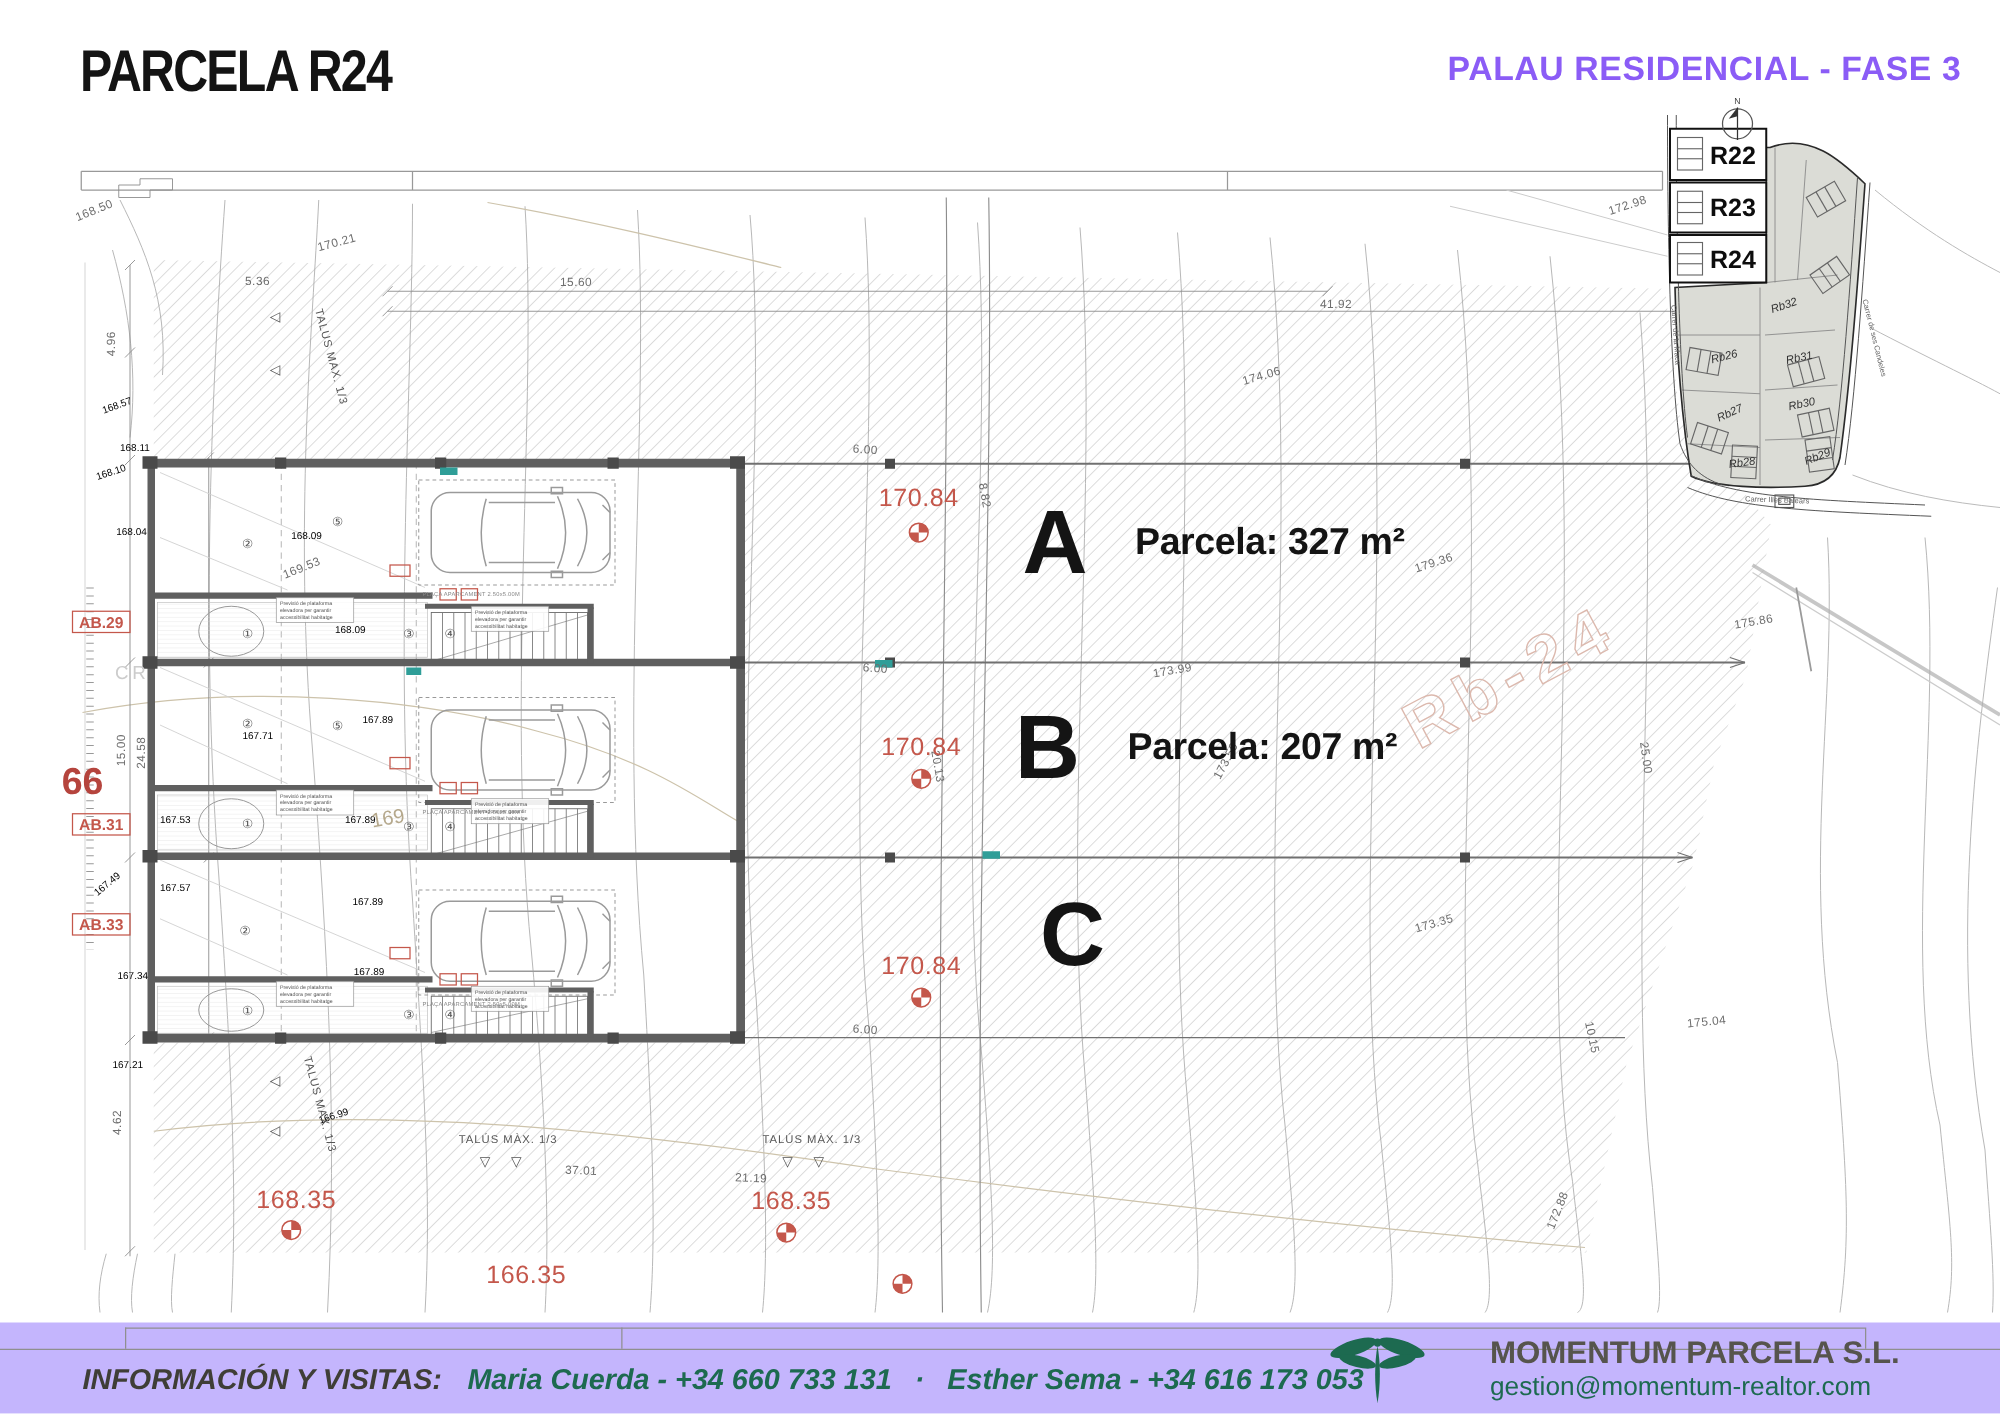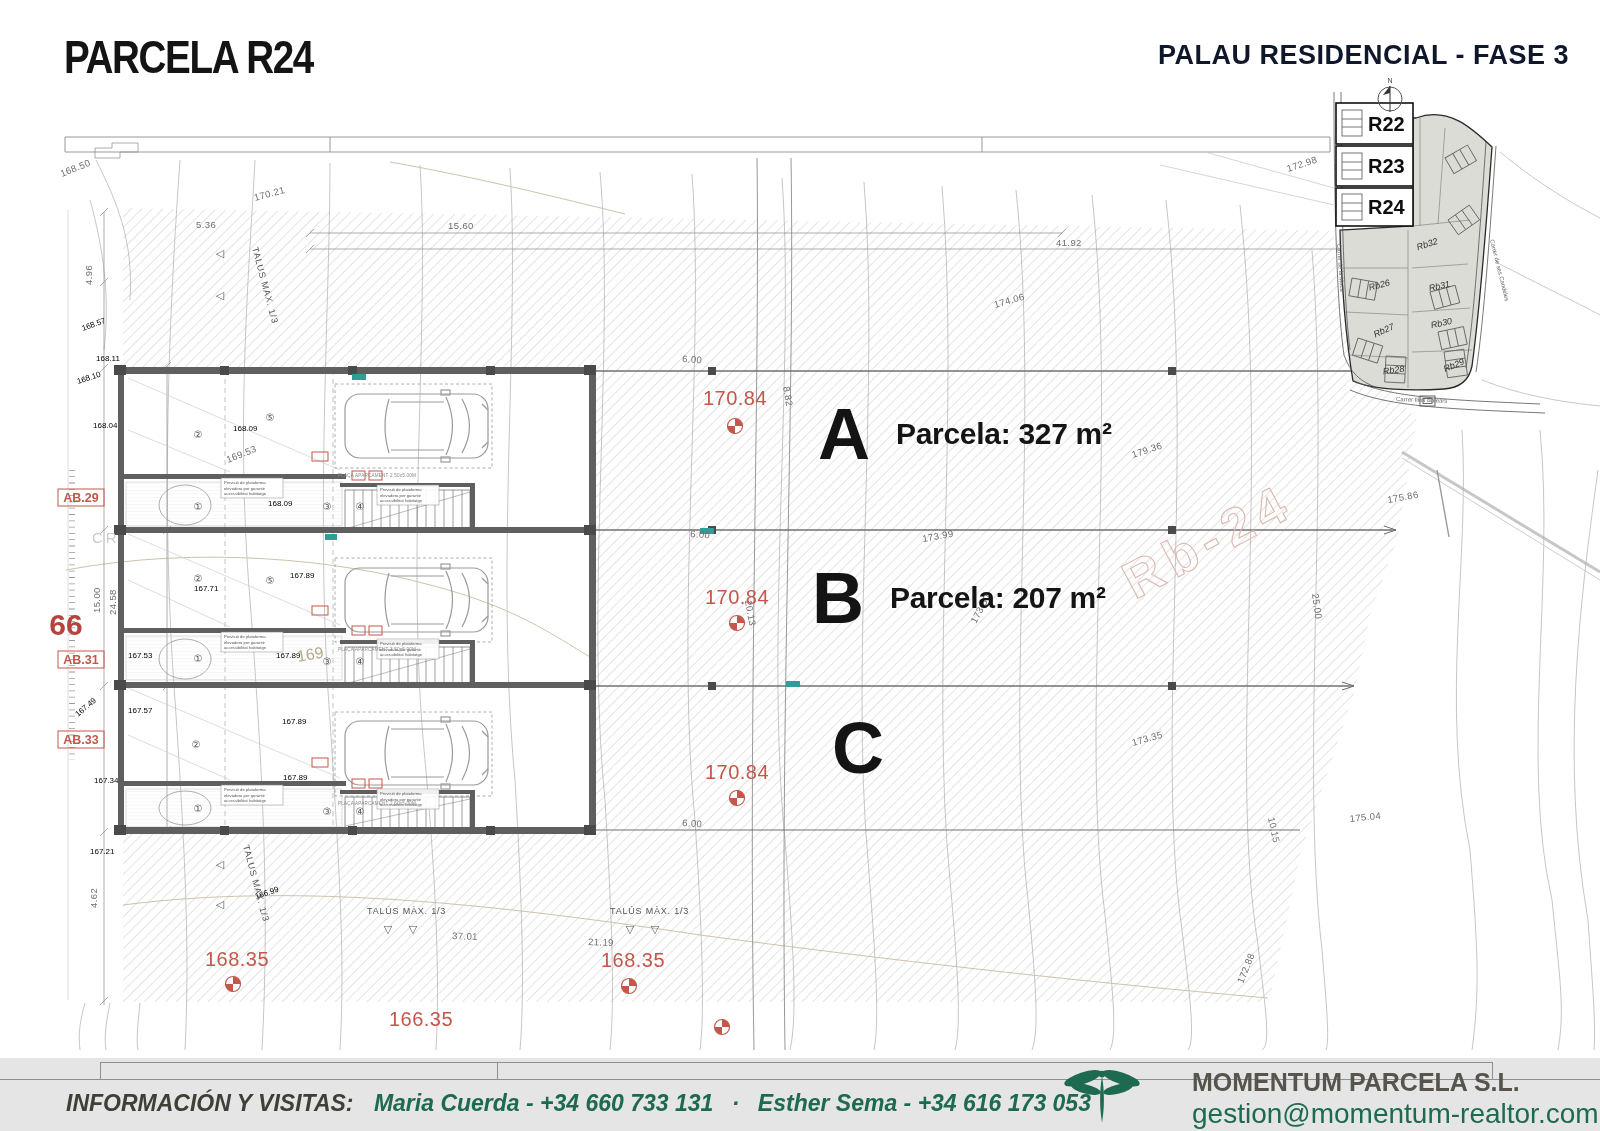--- a/index.html
+++ b/index.html
@@ -1,19 +1,19 @@
 <!DOCTYPE html>
 <html><head>
 <meta charset="utf-8">
 <style>
   html,body{margin:0;padding:0;background:#fff;font-family:"Liberation Sans",sans-serif;}
   .page{position:relative;width:1600px;height:1131px;overflow:hidden;background:#fff;}
   .page-title{position:absolute;left:64px;top:30px;font-size:42px;font-weight:800;color:#141414;
     letter-spacing:-1.5px;transform:scale(.92,1.12);transform-origin:left top;white-space:nowrap;}
-  .project-title{position:absolute;left:1158px;top:40px;font-size:27px;font-weight:700;color:#0f172a;letter-spacing:.5px;white-space:nowrap;}
+  .project-title{position:absolute;left:1158px;top:40px;font-size:27px;font-weight:700;color:#8b5cf6;letter-spacing:.5px;white-space:nowrap;}
   svg{position:absolute;left:0;top:0;}
   svg text{font-family:"Liberation Sans",sans-serif;}
   .dim{font-size:9.5px;fill:#6e6e6e;letter-spacing:.4px;}
   .xs{font-size:8px;}
   .tan{fill:#b5a88c;}
   .elev{font-size:20px;fill:#c4574b;text-anchor:middle;letter-spacing:.5px;}
   .ab{font-size:12.5px;fill:#c4574b;text-anchor:middle;font-weight:600;}
   .big66{font-size:30px;fill:#b5443d;font-weight:600;text-anchor:middle;}
   .tal{font-size:9px;fill:#555;letter-spacing:.8px;}
   .tri{font-size:11px;fill:#555;text-anchor:middle;}
@@ -21,31 +21,31 @@
   .note{font-size:4.2px;fill:#555;}
   .cap{font-size:4.6px;fill:#888;letter-spacing:.2px;}
   .cr{font-size:15px;fill:#cccccc;letter-spacing:3px;}
   .rb{font-size:9px;font-style:italic;fill:#333;text-anchor:middle;}
   .street{font-size:6px;fill:#666;}
   .mapR{font-size:20px;font-weight:800;fill:#0d0d0d;}
   .northN{font-size:7px;fill:#444;text-anchor:middle;}
   .faintrb{font-size:52px;font-weight:700;fill:none;stroke:#dcb9ae;stroke-width:1.1;letter-spacing:8px;}
   .parcel-row{position:absolute;display:flex;align-items:center;color:#141414;white-space:nowrap;}
   .parcel-letter{font-size:72px;font-weight:800;line-height:1;}
-  .parcel-area{font-size:30px;font-weight:700;margin-left:26px;letter-spacing:-.3px;}
-  .footer{position:absolute;left:0;top:1058px;width:1600px;height:73px;background:#e5e5e5;}
+  .parcel-area{font-size:30px;font-weight:700;margin-left:38px;letter-spacing:-.3px;}
+  .footer{position:absolute;left:0;top:1058px;width:1600px;height:73px;background:#c4b5fd;}
   .f-line-a{position:absolute;left:100px;top:4px;width:1392px;height:0;border-top:1px solid #8f8f8f;}
   .f-line-b{position:absolute;left:0;top:21px;width:1600px;height:0;border-top:1px solid #8f8f8f;}
   .f-div{position:absolute;top:4px;width:0;height:17px;border-left:1px solid #8f8f8f;}
   .f-info{position:absolute;left:66px;top:32px;font-size:23px;font-style:italic;font-weight:700;white-space:nowrap;}
   .f-info .lbl{color:#3f3e37;margin-right:14px;}
   .f-info .grn{color:#1d6a50;}
   .f-info .sep{color:#1d6a50;margin:0 12px;}
   .f-company{position:absolute;left:1192px;top:10px;font-size:25px;font-weight:700;color:#56544d;white-space:nowrap;}
-  .f-email{position:absolute;left:1192px;top:40px;font-size:28px;font-weight:500;color:#1d6a50;white-space:nowrap;}
+  .f-email{position:absolute;left:1192px;top:40px;font-size:21px;font-weight:500;color:#1d6a50;white-space:nowrap;}
   .dragonfly{position:absolute;left:1060px;top:6px;}
 </style>
 </head>
 <body>
 
 <div class="page">
 
   <svg width="1600" height="1131" viewBox="0 0 1600 1131">
     <defs>
       <pattern id="hatch" width="7.5" height="7.5" patternUnits="userSpaceOnUse" patternTransform="rotate(-45)">

